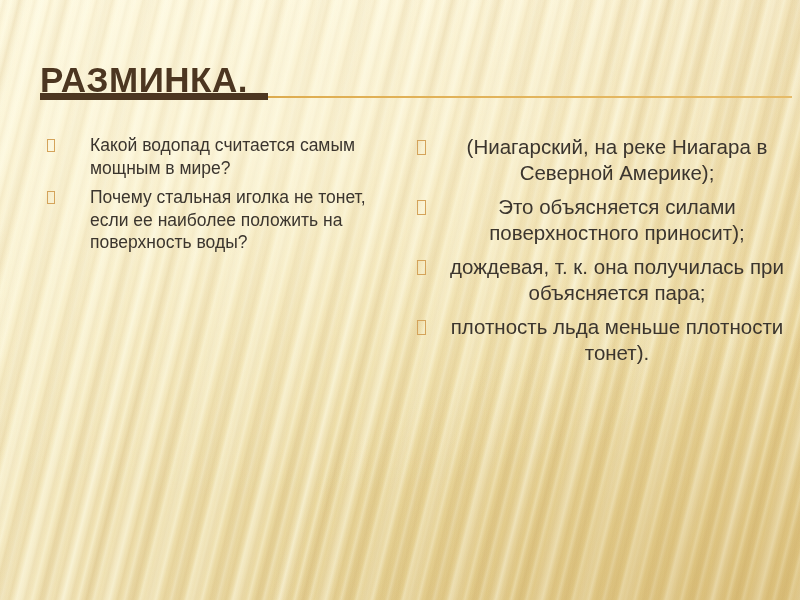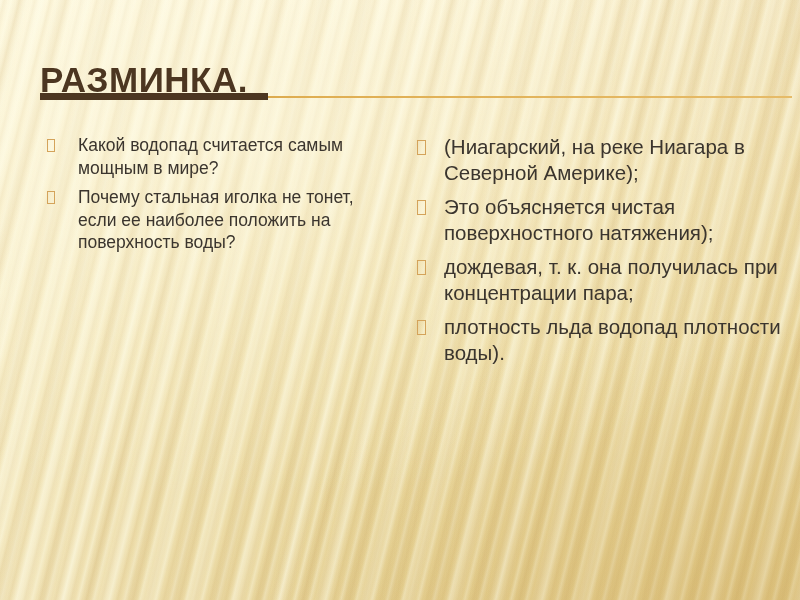--- a/index.html
+++ b/index.html
@@ -155,39 +155,39 @@
   }
 
   
   .col-left .bullet-marker {
     width: 6px;
     height: 11px;
     top: 5px;
     left: 11px;
   }
   .col-left .bullet-text {
-    margin-left: 42px;
+    margin-left: 54px;
     font-size: 17.5px;
     line-height: 22.5px;
   }
   .col-left .bullet-item { margin-bottom: 7px; }
 
   
   .col-right .bullet-marker {
     width: 7px;
     height: 13px;
     top: 6px;
     left: 7px;
   }
   .col-right .bullet-text {
     margin-left: 34px;
     font-size: 20.5px;
     line-height: 25.5px;
   }
-  .col-right .bullet-item { margin-bottom: 9px; }
+  .col-right .bullet-item { margin-bottom: 9px; text-align: center; }
 </style>
 </head>
 <body>
 
 <div id="slide">
 
   <div class="bg-base"></div>
   <div class="bg-base-h"></div>
   <div class="bg-stripes"></div>
   <div class="bg-stripes2"></div>
@@ -219,30 +219,30 @@
 
     <div class="col col-right">
 
       <div class="bullet-item">
         <span class="bullet-marker"></span>
         <span class="bullet-text">(Ниагарский, на реке Ниагара в Северной Америке);</span>
       </div>
 
       <div class="bullet-item">
         <span class="bullet-marker"></span>
-        <span class="bullet-text">Это объясняется чистая поверхностного натяжения);</span>
-      </div>
-
-      <div class="bullet-item">
-        <span class="bullet-marker"></span>
-        <span class="bullet-text"> дождевая, т. к. она получилась при концентрации пара;</span>
-      </div>
-
-      <div class="bullet-item">
-        <span class="bullet-marker"></span>
-        <span class="bullet-text">плотность льда водопад плотности воды).</span>
+        <span class="bullet-text">Это объясняется силами поверхностного приносит);</span>
+      </div>
+
+      <div class="bullet-item">
+        <span class="bullet-marker"></span>
+        <span class="bullet-text"> дождевая, т. к. она получилась при объясняется пара;</span>
+      </div>
+
+      <div class="bullet-item">
+        <span class="bullet-marker"></span>
+        <span class="bullet-text">плотность льда меньше плотности тонет).</span>
       </div>
 
     </div>
 
   </div>
 
 </div>
 
 </body></html>

